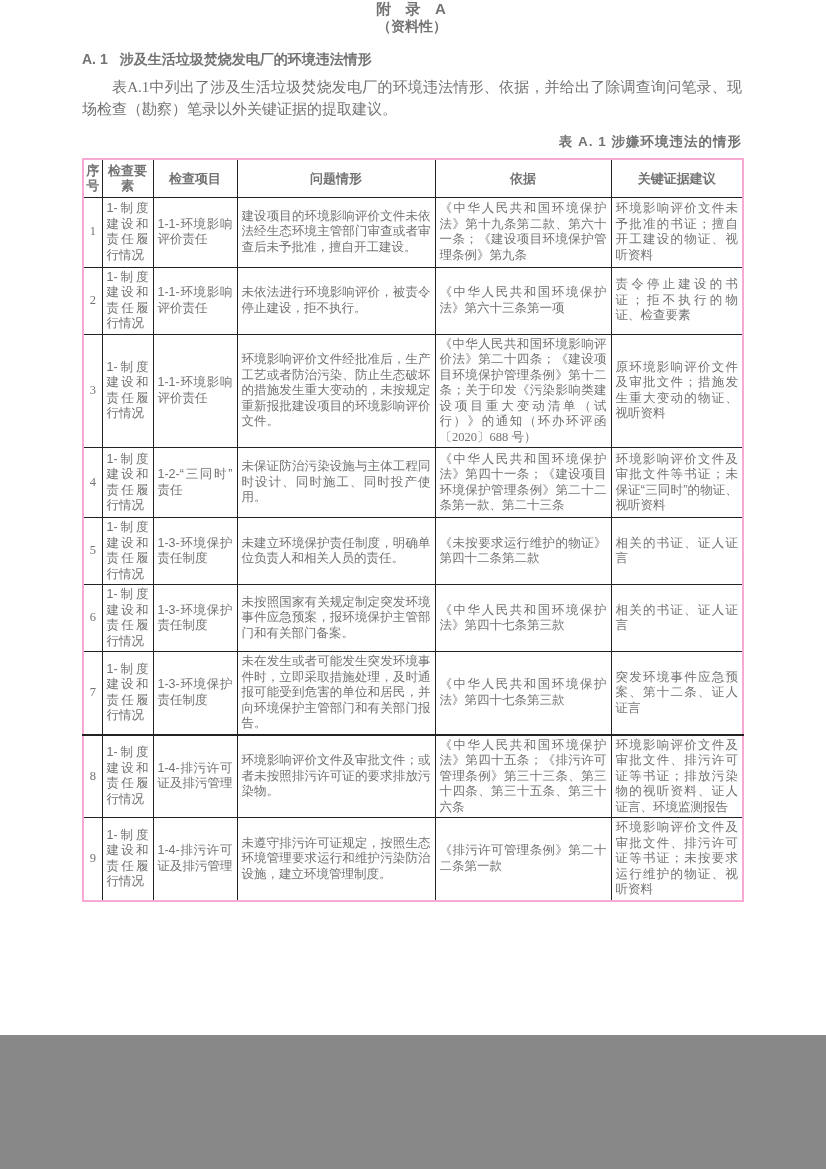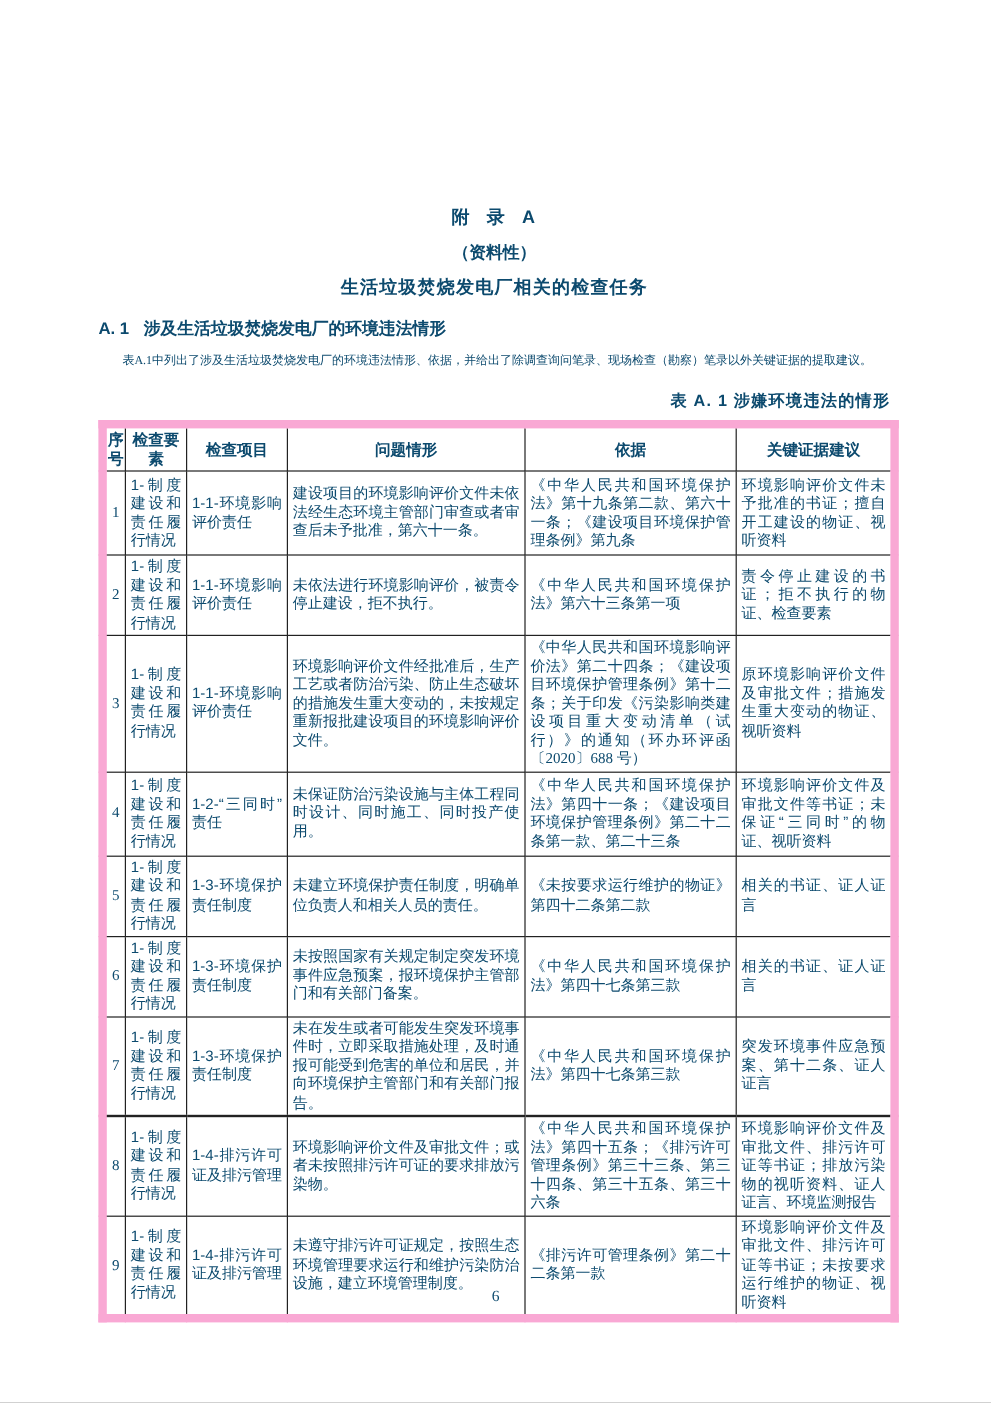--- a/index.html
+++ b/index.html
@@ -1,54 +1,53 @@
 <!DOCTYPE html>
 <html lang="zh"><head>
 <meta charset="utf-8">
 <style>
   html,body{margin:0;padding:0;background:#888;}
   .page{
     position:relative;
-    width:826px;height:1169px;
+    width:826px;height:1035px;
     background:#ffffff;
-    color:#0c4a6e;
+    color:#737373;
     box-sizing:border-box;
-    padding-top:173px;
     overflow:hidden;
     font-family:"Liberation Serif", serif;
   }
   .content{width:660px;margin-left:82px;}
   .appendix-label{
     text-align:center;font-weight:bold;font-size:15px;line-height:18px;
     font-family:"Liberation Sans", sans-serif;letter-spacing:2px;white-space:pre;
   }
   .appendix-kind{
     text-align:center;font-weight:bold;font-size:14px;line-height:16px;
-    margin-top:11px;font-family:"Liberation Sans", sans-serif;
+    font-family:"Liberation Sans", sans-serif;
   }
   .appendix-title{
     text-align:center;font-weight:bold;font-size:15px;line-height:17px;
     margin-top:13px;font-family:"Liberation Sans", sans-serif;letter-spacing:1px;
   }
   .section-heading{
     margin-top:17px;font-weight:bold;font-size:14px;line-height:16px;
     font-family:"Liberation Sans", sans-serif;
   }
   .section-heading .sec-num{margin-right:12px;}
   .intro{
-    margin:9px 0 0 0;font-size:10px;line-height:22px;
+    margin:9px 0 0 0;font-size:15px;line-height:22px;
     text-indent:2em;text-align:justify;text-justify:inter-character;
   }
   .table-caption{
     margin-top:13px;text-align:right;font-weight:bold;font-size:13.5px;
     font-family:"Liberation Sans", sans-serif;letter-spacing:1px;
   }
   table.viol{
     margin-top:7px;border-collapse:collapse;table-layout:fixed;
-    width:660px;border:7px solid #f9a8d4;
+    width:660px;border:2px solid #f9a8d4;
   }
   table.viol th, table.viol td{
     border:1px solid #222;
     vertical-align:middle;
     padding:2px 4px;
     font-size:12.5px;line-height:15.5px;
     box-sizing:border-box;
     overflow:hidden;
   }
   table.viol th{
@@ -84,21 +83,20 @@
 </head>
 <body>
 
 <div class="page">
   <div class="content">
 
     <div class="appendix-label">附  录  A</div>
 
     <div class="appendix-kind">（资料性）</div>
 
-    <div class="appendix-title">生活垃圾焚烧发电厂相关的检查任务</div>
 
     <div class="section-heading">
       <span class="sec-num">A. 1</span><span>涉及生活垃圾焚烧发电厂的环境违法情形</span>
     </div>
 
     <p class="intro">表A.1中列出了涉及生活垃圾焚烧发电厂的环境违法情形、依据，并给出了除调查询问笔录、现场检查（勘察）笔录以外关键证据的提取建议。</p>
 
     <div class="table-caption">表 A. 1  涉嫌环境违法的情形</div>
 
     <table class="viol">
@@ -118,21 +116,21 @@
           <th>问题情形</th>
           <th>依据</th>
           <th>关键证据建议</th>
         </tr>
       </thead>
       <tbody id="tbody">
           <tr>
             <td class="col-num">1</td>
             <td class="col-element">1-制度建设和责任履行情况</td>
             <td class="col-item">1-1-环境影响评价责任</td>
-            <td class="col-problem">建设项目的环境影响评价文件未依法经生态环境主管部门审查或者审查后未予批准，第六十一条。</td>
+            <td class="col-problem">建设项目的环境影响评价文件未依法经生态环境主管部门审查或者审查后未予批准，擅自开工建设。</td>
             <td class="col-basis">《中华人民共和国环境保护法》第十九条第二款、第六十一条；《建设项目环境保护管理条例》第九条</td>
             <td class="col-evidence">环境影响评价文件未予批准的书证；擅自开工建设的物证、视听资料</td>
           </tr>
           <tr>
             <td class="col-num">2</td>
             <td class="col-element">1-制度建设和责任履行情况</td>
             <td class="col-item">1-1-环境影响评价责任</td>
             <td class="col-problem">未依法进行环境影响评价，被责令停止建设，拒不执行。</td>
             <td class="col-basis">《中华人民共和国环境保护法》第六十三条第一项</td>
             <td class="col-evidence">责令停止建设的书证；拒不执行的物证、检查要素</td>

